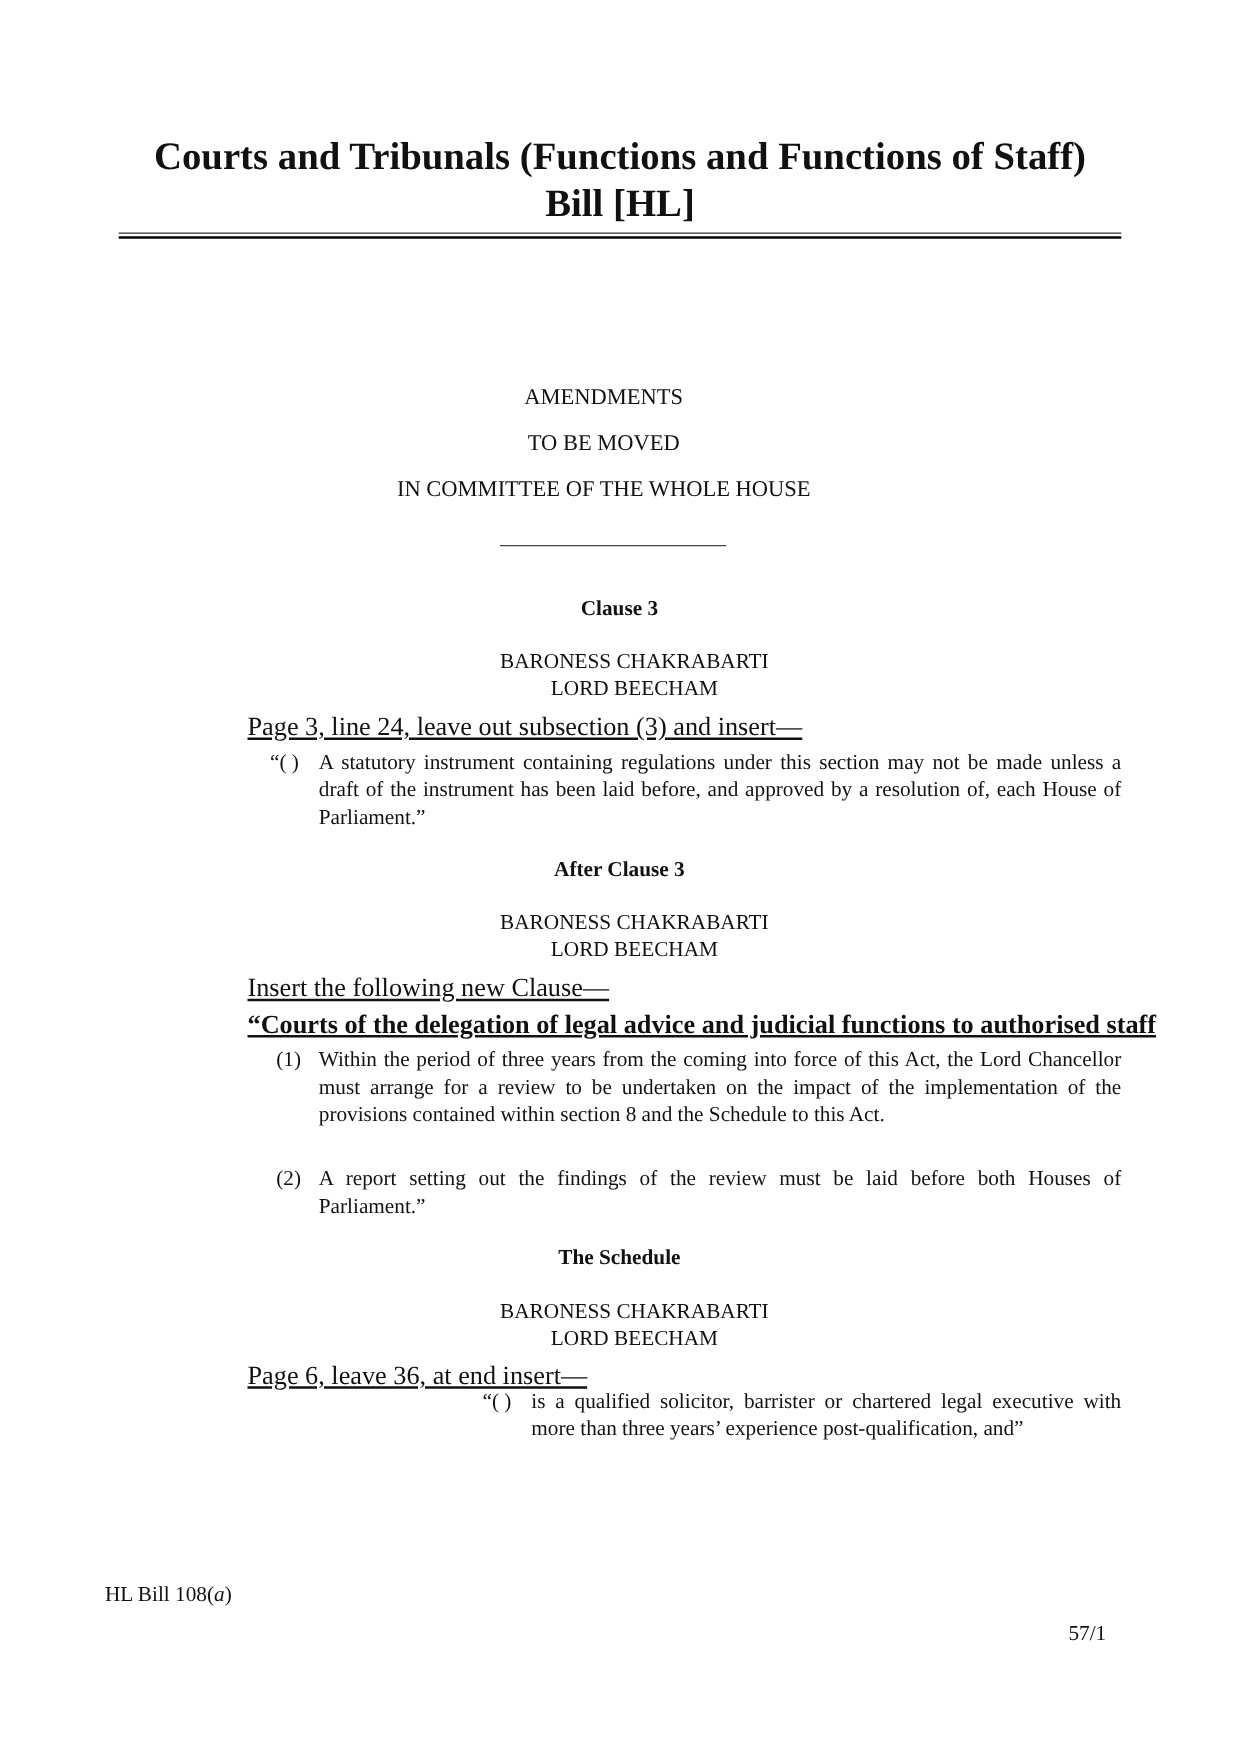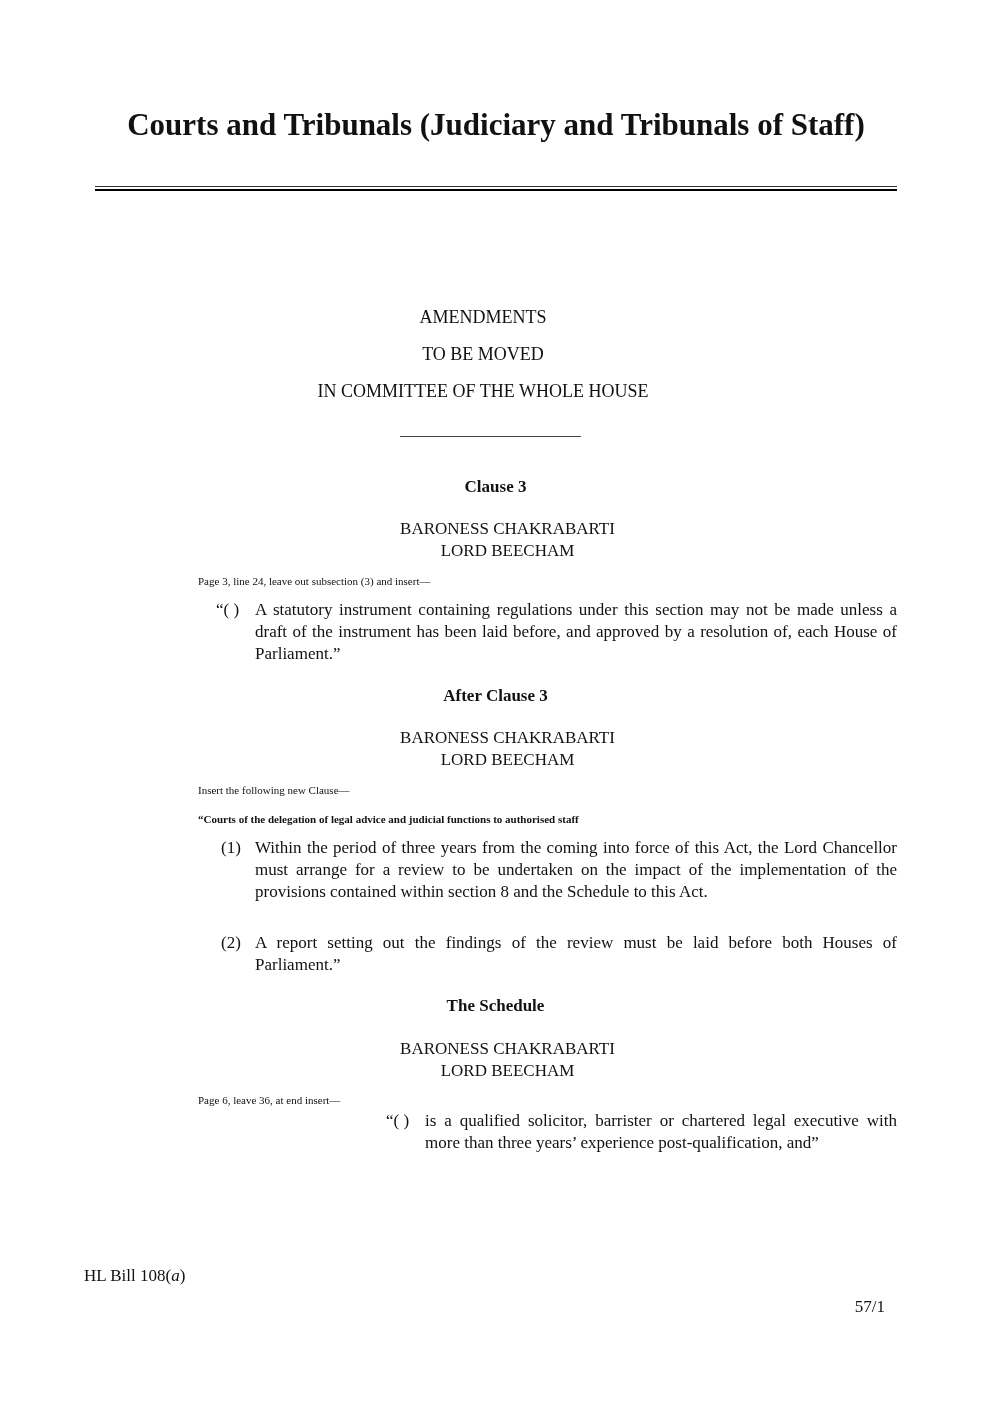--- a/index.html
+++ b/index.html
@@ -18,30 +18,31 @@
   .center-line {
     left: 0; width: 966px; text-align: center; font-size: 18px; line-height: 22px;
   }
   .short-rule { left: 400px; width: 181px; top: 436px; height: 1px; background: #444; }
   .heading {
     left: 0; width: 991px; text-align: center; font-weight: bold; font-size: 17px; line-height: 22px;
   }
   .names {
     left: 12px; width: 991px; text-align: center; font-size: 17px; line-height: 22px;
   }
-  .para { font-size: 11px; line-height: 22px; }
+  .para { font-size: 21px; line-height: 22px; text-decoration: underline; }
   .block { font-size: 17px; line-height: 22px; text-align: justify; }
   .num { font-size: 17px; line-height: 22px; }
   .footer { font-size: 17px; line-height: 22px; }
 </style>
 </head>
 <body>
 
 <div class="abs title">
-  <div>Courts and Tribunals (Judiciary and Tribunals of Staff)</div>
+  <div>Courts and Tribunals (Functions and Functions of Staff)</div>
+  <div>Bill [HL]</div>
 </div>
 <div class="abs rule-thin"></div>
 <div class="abs rule-thick"></div>
 
 <div class="abs center-line" style="top:306px;">AMENDMENTS</div>
 <div class="abs center-line" style="top:343px;">TO BE MOVED</div>
 <div class="abs center-line" style="top:380px;">IN COMMITTEE OF THE WHOLE HOUSE</div>
 <div class="abs short-rule"></div>
 
 <div class="abs heading" style="top:476px;">Clause 3</div>

